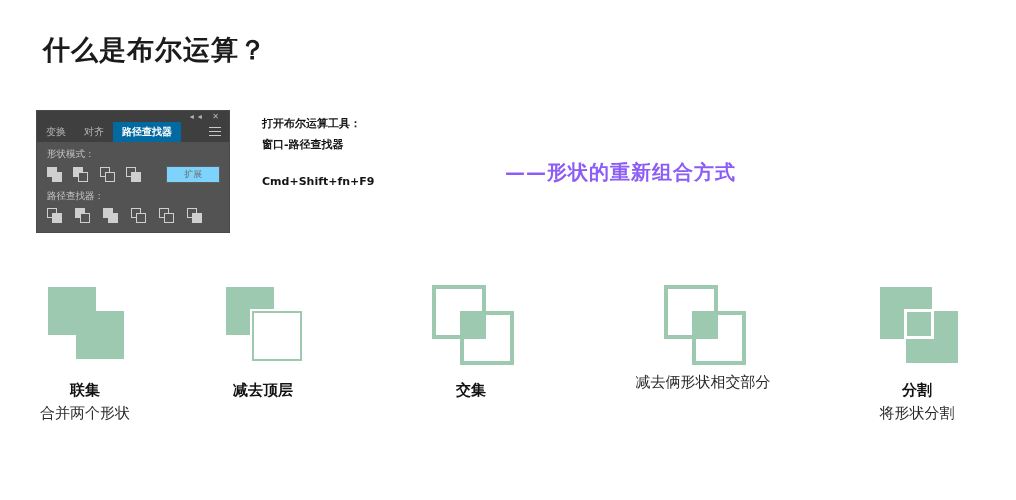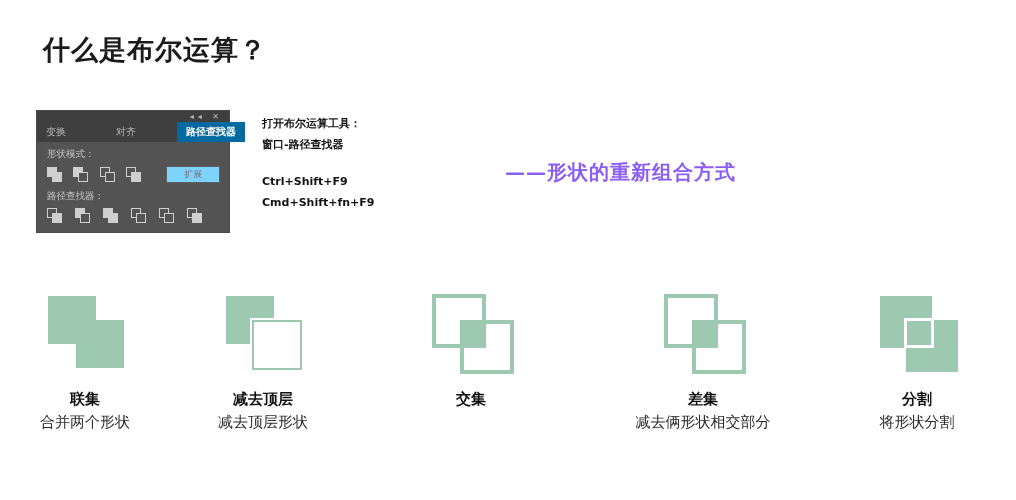--- a/index.html
+++ b/index.html
@@ -50,21 +50,20 @@
     color: #b9b9b9;
     line-height: 11px;
     letter-spacing: 4px;
   }
   .panel-tabs {
     position: relative;
     height: 20px;
     background: #3f3f3f;
     display: flex;
     align-items: center;
-    gap: 32px;
   }
   .panel-tab {
     padding: 0 9px;
     font-size: 10px;
     line-height: 20px;
     color: #b5b5b5;
     white-space: nowrap;
   }
   .panel-tab.active {
     background: #0369a1;
@@ -150,21 +149,21 @@
     font-weight: bold;
     color: #8b5cf6;
     white-space: nowrap;
     letter-spacing: 1px;
   }
 
   
   #shapes-row {
     position: absolute;
     left: 0;
-    top: 288px;
+    top: 279px;
     width: 852px;
     height: 160px;
   }
   .shape-cell {
     position: absolute;
     top: 0;
     width: 180px;
     text-align: center;
   }
   .shape-canvas {
@@ -267,21 +266,20 @@
       </div>
     </div>
 
   </div>
 </div>
 
 <div id="instructions">
   <div>打开布尔运算工具：</div>
   <div>窗口-路径查找器</div>
   <span class="gap"></span>
-  <div>Ctrl+Shift+F9</div>
   <div>Cmd+Shift+fn+F9</div>
 </div>
 
 <div id="annotation">——形状的重新组合方式</div>
 
 <div id="shapes-row">
 
   <div class="shape-cell" style="left:-5px;">
     <div class="shape-canvas">
       <span class="bx bx-fill" style="left:18px; top:8px;  width:48px; height:48px;"></span>
@@ -292,39 +290,37 @@
   </div>
 
   <div class="shape-cell" style="left:173px;">
     <div class="shape-canvas">
       <span class="bx bx-fill" style="left:18px; top:8px;  width:48px; height:48px;"></span>
       <span class="bx bx-out-w" style="left:42px; top:30px; width:54px; height:54px;"></span>
       <span class="bx" style="left:46px; top:34px; width:46px; height:46px; background:#ffffff;"></span>
       <span class="bx" style="left:44px; top:32px; width:50px; height:50px; border:2.5px solid #9cc9b0; background:transparent;"></span>
     </div>
     <div class="caption-title">减去顶层</div>
-    <div class="caption-sub">减去顶层形状</div>
   </div>
 
   <div class="shape-cell" style="left:381px;">
     <div class="shape-canvas">
       <span class="bx bx-fill" style="left:44px; top:32px; width:26px; height:26px;"></span>
       <span class="bx bx-out" style="left:16px; top:6px;  width:54px; height:54px;"></span>
       <span class="bx bx-out" style="left:44px; top:32px; width:54px; height:54px;"></span>
     </div>
     <div class="caption-title">交集</div>
   </div>
 
   <div class="shape-cell" style="left:613px;">
     <div class="shape-canvas">
       <span class="bx bx-fill" style="left:44px; top:32px; width:26px; height:26px;"></span>
       <span class="bx bx-out" style="left:16px; top:6px;  width:54px; height:54px;"></span>
       <span class="bx bx-out" style="left:44px; top:32px; width:54px; height:54px;"></span>
     </div>
-    <div class="caption-title">差集</div>
     <div class="caption-sub">减去俩形状相交部分</div>
   </div>
 
   <div class="shape-cell" style="left:827px;">
     <div class="shape-canvas">
       <span class="bx bx-fill" style="left:18px; top:8px;  width:52px; height:52px;"></span>
       <span class="bx bx-fill" style="left:44px; top:32px; width:52px; height:52px;"></span>
       <span class="bx bx-out-w" style="left:42px; top:30px; width:30px; height:30px; border-width:3px;"></span>
     </div>
     <div class="caption-title">分割</div>

